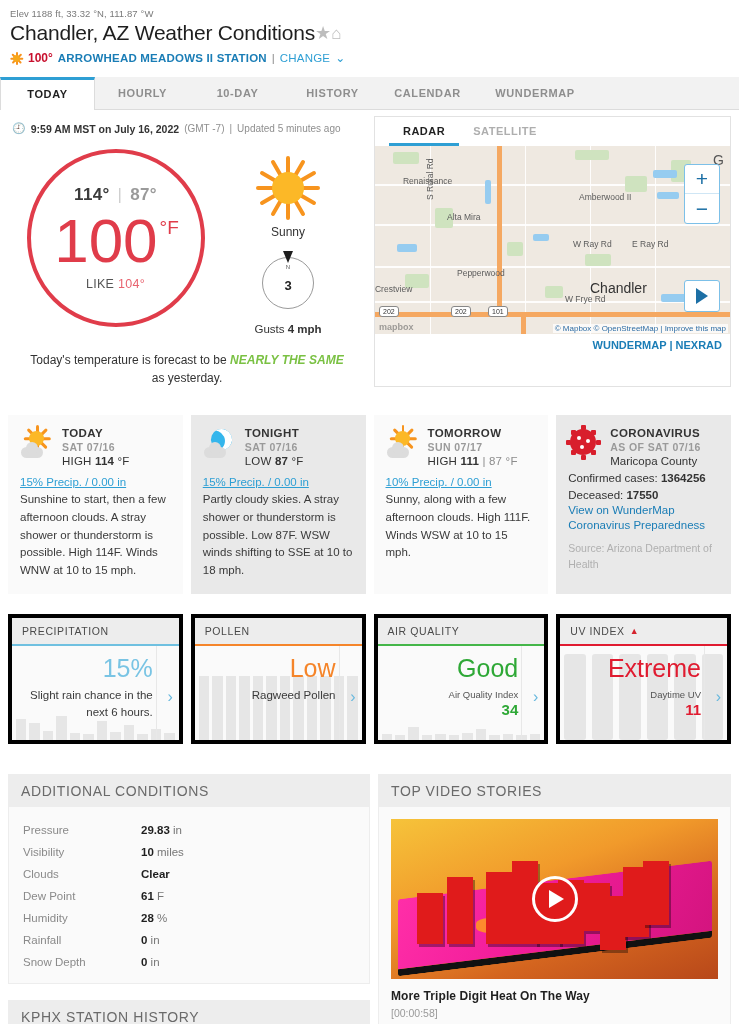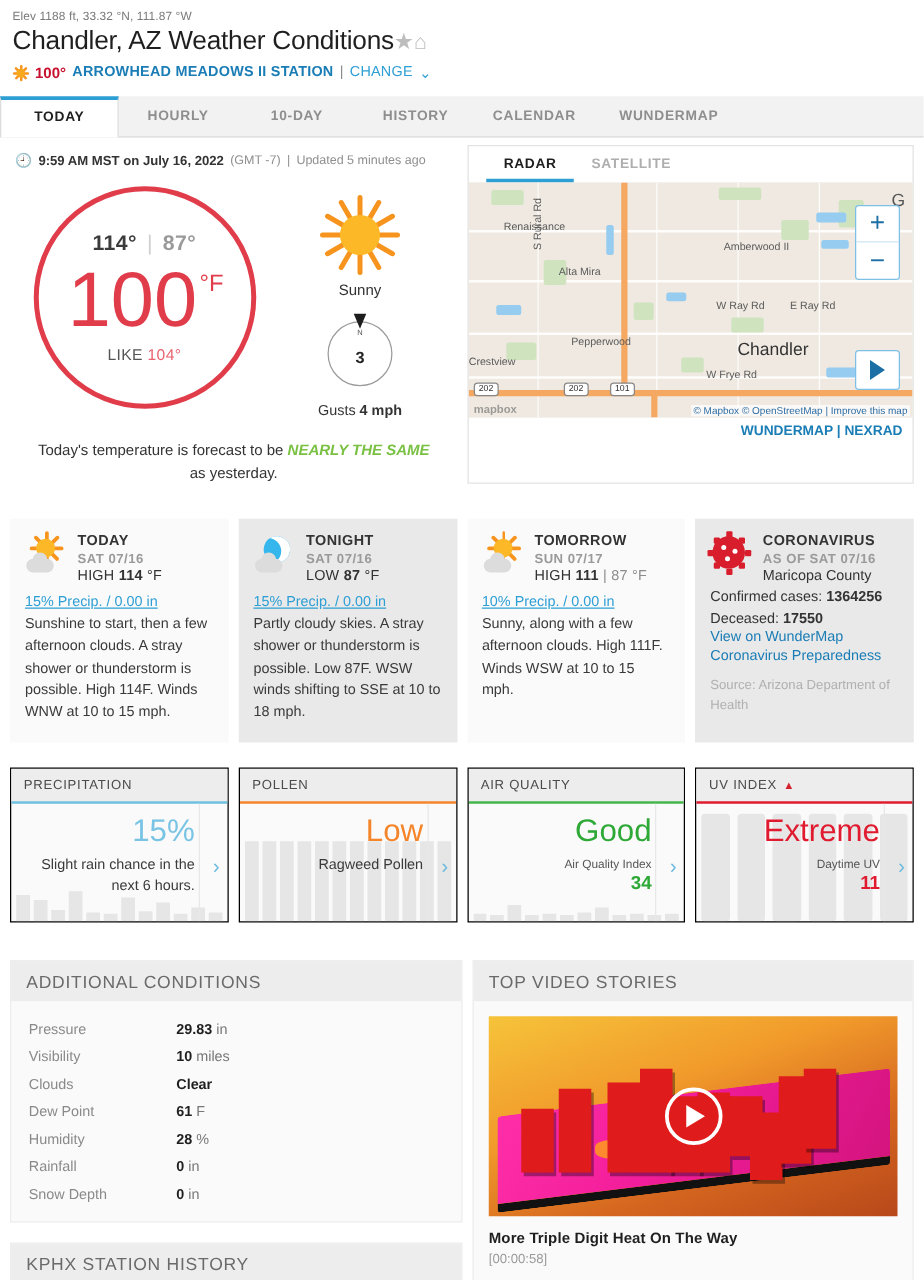--- a/index.html
+++ b/index.html
@@ -133,21 +133,21 @@
   .ico-cloud { position:absolute; left:1px; bottom:3px; width:22px; height:11px; background:#dcdcdc; border-radius:7px;}
   .ico-cloud:after { content:""; position:absolute; left:5px; top:-5px; width:12px; height:12px; background:#dcdcdc; border-radius:50%;}
   .ico-moon { position:absolute; left:8px; top:2px; width:21px; height:21px; border-radius:50%;
               background:#35b6ec; box-shadow: -6px 4px 0 0 #fff inset; transform: rotate(22deg);}
   .ico-virus { position:absolute; left:2px; top:2px; width:26px; height:26px; border-radius:50%; background:#d81e2c;}
   .vspike { position:absolute; width:5px; height:5px; background:#d81e2c; border-radius:1px; }
   .vdot { position:absolute; width:4px; height:4px; background:#fff; border-radius:50%;}
 
   
   .mc-row { display:flex; gap:8px; margin-top: 20px; }
-  .mcard { width: 178px; background:#fafafa; border:1px solid #000000; position:relative; overflow:hidden;}
+  .mcard { width: 178px; background:#fafafa; border:4px solid #000000; position:relative; overflow:hidden;}
   .mc-head { background:#ededed; padding: 7px 10px; font-size: 10.5px; letter-spacing:.6px; color:#4a4a4a; display:flex; align-items:center; gap:5px;}
   .mc-rule { height: 2px; }
   .mc-body { position:relative; height: 94px; padding: 10px 26px 0 10px; text-align:right;}
   .mc-bars { position:absolute; inset:0; display:flex; gap:3px; align-items:flex-end; padding: 0 4px;}
   .mc-bars i { flex:1; background:#e6e6e6; display:block; }
   .mc-val { position:relative; font-size: 25px; font-weight:normal; line-height:1;}
   .mc-sub { position:relative; font-size: 11.5px; color:#3a3a3a; line-height:1.45; margin-top:6px; }
   .mc-sub2 { position:relative; font-size: 9.5px; color:#555; margin-top:8px;}
   .mc-num { position:relative; font-size: 15px; font-weight:bold; margin-top:1px;}
   .mc-arrow { position:absolute; right:6px; top:42px; font-size: 16px; color:#69b9de; cursor:pointer; }
@@ -315,21 +315,21 @@
           <div class="map-road" style="left:0;top:166px;right:0;height:5px"></div>
           <div class="map-road" style="left:146px;top:166px;width:5px;height:22px"></div>
 
           <span class="mlabel" style="left:28px;top:30px">Renaissance</span>
           <span class="mlabel" style="left:204px;top:46px">Amberwood II</span>
           <span class="mlabel vert" style="left:50px;top:54px">S Rural Rd</span>
           <span class="mlabel" style="left:72px;top:66px">Alta Mira</span>
           <span class="mlabel" style="left:198px;top:93px">W Ray Rd</span>
           <span class="mlabel" style="left:257px;top:93px">E Ray Rd</span>
           <span class="mlabel" style="left:82px;top:122px">Pepperwood</span>
-          <span class="mlabel big" style="left:215px;top:125px">Chandler</span>
+          <span class="mlabel big" style="left:215px;top:134px">Chandler</span>
           <span class="mlabel" style="left:0px;top:138px">Crestview</span>
           <span class="mlabel" style="left:190px;top:148px">W Frye Rd</span>
           <span class="mlabel" style="left:325px;top:138px">Solar</span>
 
           <span class="shield" style="left:4px;top:160px">202</span>
           <span class="shield" style="left:76px;top:160px">202</span>
           <span class="shield" style="left:113px;top:160px">101</span>
 
           <span class="gletter">G</span>
           <div class="zoomctl">

